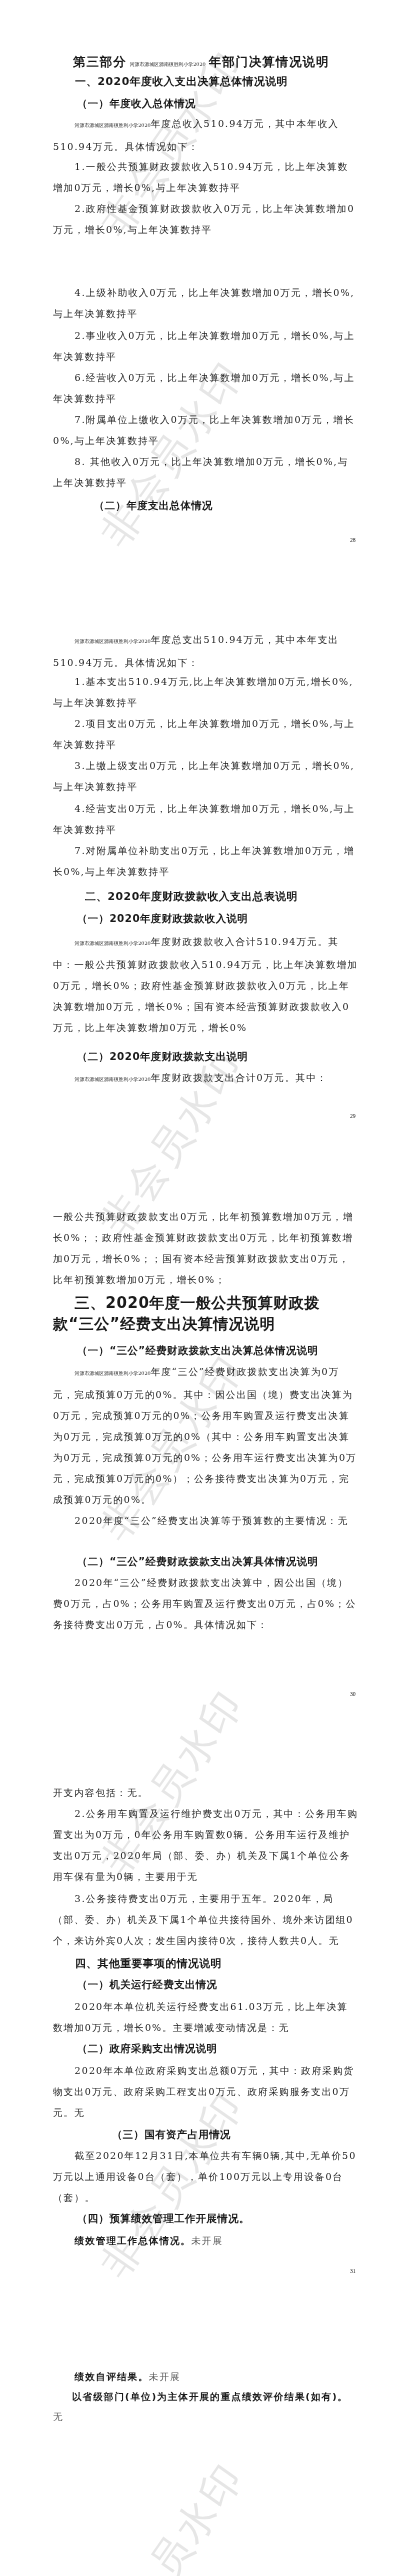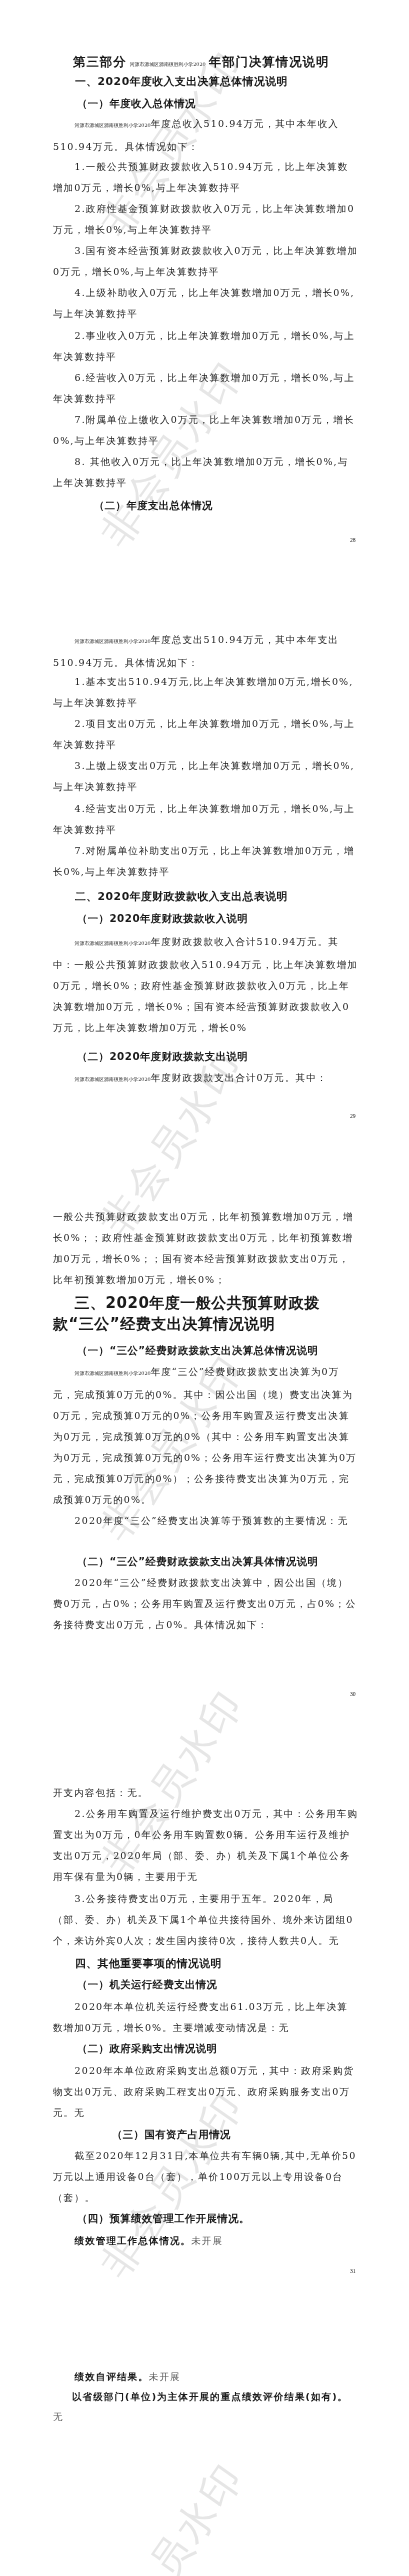--- a/index.html
+++ b/index.html
@@ -34,36 +34,35 @@
 
   <div class="h-title">
     <span>第三部分</span><span class="small">河源市源城区源南镇胜利小学2020</span><span>年部门决算情况说明</span>
   </div>
   <div class="h1" style="top:72px;text-align:center;">一、2020年度收入支出决算总体情况说明</div>
   <div class="h2" style="top:93px;">（一）年度收入总体情况</div>
 
   <div class="blk indent" style="top:113px;"><span class="unit">河源市源城区源南镇胜利小学2020</span><span>年度总收入510.94万元，其中本年收入510.94万元。具体情况如下：</span></div>
   <div class="blk indent" style="top:156px;">1.一般公共预算财政拨款收入510.94万元，比上年决算数增加0万元，增长0%,与上年决算数持平</div>
   <div class="blk indent" style="top:198px;">2.政府性基金预算财政拨款收入0万元，比上年决算数增加0万元，增长0%,与上年决算数持平</div>
-  <div class="blk indent" style="top:240px;">3.国有资本经营预算财政拨款收入0万元，比上年决算数增加0万元，增长0%,与上年决算数持平</div>
   <div class="blk indent" style="top:282px;">4.上级补助收入0万元，比上年决算数增加0万元，增长0%,与上年决算数持平</div>
   <div class="blk indent" style="top:325px;">2.事业收入0万元，比上年决算数增加0万元，增长0%,与上年决算数持平</div>
   <div class="blk indent" style="top:367px;">6.经营收入0万元，比上年决算数增加0万元，增长0%,与上年决算数持平</div>
   <div class="blk indent" style="top:409px;">7.附属单位上缴收入0万元，比上年决算数增加0万元，增长0%,与上年决算数持平</div>
   <div class="blk indent" style="top:451px;">8. 其他收入0万元，比上年决算数增加0万元，增长0%,与上年决算数持平</div>
   <div class="h2" style="top:495px;margin-left:17px;">（二）年度支出总体情况</div>
   <div class="page-num" style="top:537px;">28</div>
 
   <div class="blk indent" style="top:629px;"><span class="unit">河源市源城区源南镇胜利小学2020</span><span>年度总支出510.94万元，其中本年支出510.94万元。具体情况如下：</span></div>
   <div class="blk indent" style="top:671px;">1.基本支出510.94万元,比上年决算数增加0万元,增长0%,与上年决算数持平</div>
   <div class="blk indent" style="top:713px;">2.项目支出0万元，比上年决算数增加0万元，增长0%,与上年决算数持平</div>
   <div class="blk indent" style="top:755px;">3.上缴上级支出0万元，比上年决算数增加0万元，增长0%,与上年决算数持平</div>
   <div class="blk indent" style="top:798px;">4.经营支出0万元，比上年决算数增加0万元，增长0%,与上年决算数持平</div>
   <div class="blk indent" style="top:840px;">7.对附属单位补助支出0万元，比上年决算数增加0万元，增长0%,与上年决算数持平</div>
-  <div class="h1" style="top:887px;">二、2020年度财政拨款收入支出总表说明</div>
+  <div class="h1" style="top:887px;margin-left:10px;">二、2020年度财政拨款收入支出总表说明</div>
   <div class="h2" style="top:908px;">（一）2020年度财政拨款收入说明</div>
   <div class="blk indent" style="top:931px;"><span class="unit">河源市源城区源南镇胜利小学2020</span><span>年度财政拨款收入合计510.94万元。其中：一般公共预算财政拨款收入510.94万元，比上年决算数增加0万元，增长0%；政府性基金预算财政拨款收入0万元，比上年决算数增加0万元，增长0%；国有资本经营预算财政拨款收入0万元，比上年决算数增加0万元，增长0%</span></div>
   <div class="h2" style="top:1046px;">（二）2020年度财政拨款支出说明</div>
   <div class="blk indent" style="top:1067px;"><span class="unit">河源市源城区源南镇胜利小学2020</span><span>年度财政拨款支出合计0万元。其中：</span></div>
   <div class="page-num" style="top:1113px;">29</div>
 
   <div class="blk" style="top:1206px;">一般公共预算财政拨款支出0万元，比年初预算数增加0万元，增长0%；；政府性基金预算财政拨款支出0万元，比年初预算数增加0万元，增长0%；；国有资本经营预算财政拨款支出0万元，比年初预算数增加0万元，增长0%；</div>
   <div class="h3-wrap" style="top:1293px;">三、2020年度一般公共预算财政拨款“三公”经费支出决算情况说明</div>
   <div class="h2" style="top:1340px;">（一）“三公”经费财政拨款支出决算总体情况说明</div>
   <div class="blk indent" style="top:1361px;"><span class="unit">河源市源城区源南镇胜利小学2020</span><span>年度“三公”经费财政拨款支出决算为0万元，完成预算0万元的0%。其中：因公出国（境）费支出决算为0万元，完成预算0万元的0%；公务用车购置及运行费支出决算为0万元，完成预算0万元的0%（其中：公务用车购置支出决算为0万元，完成预算0万元的0%；公务用车运行费支出决算为0万元，完成预算0万元的0%）；公务接待费支出决算为0万元，完成预算0万元的0%。</span></div>

